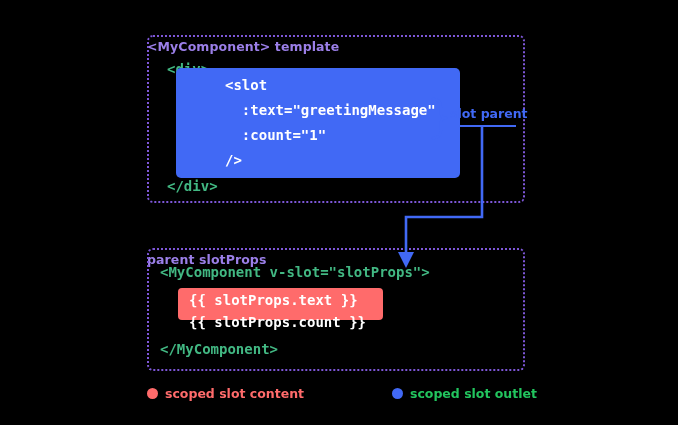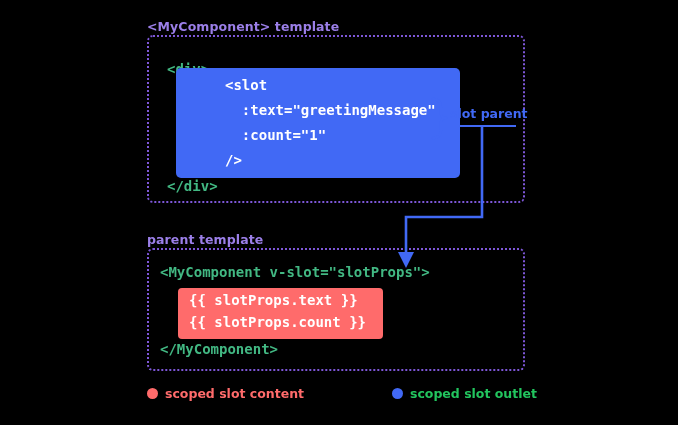--- a/index.html
+++ b/index.html
@@ -18,20 +18,21 @@
 
   
   .section-label {
     position: absolute;
     font-family: "DejaVu Sans", sans-serif;
     font-weight: bold;
     font-size: 12.5px;
     color: #9B7FE8;
     letter-spacing: 0.1px;
     white-space: nowrap;
+    margin-top: 20px;
   }
   #label-mycomponent { left: 147px; top: 19px; }
   #label-parent      { left: 147px; top: 232px; }
 
   
   .dotted-box {
     position: absolute;
     border: 2px dotted #7E57D8;
     border-radius: 6px;
     box-sizing: border-box;
@@ -70,21 +71,21 @@
     white-space: pre;
     line-height: 25px;
     padding-left: 14px;
   }
   #slot-outlet-box .line.first { padding-top: 5px; }
 
   
   #slot-content-box {
     position: absolute;
     left: 178px; top: 288px;
-    width: 205px; height: 51px;
+    width: 205px; height: 32px;
     background: #FF6B6B;
     border-radius: 4px;
   }
   #slot-content-box .line {
     font-family: "DejaVu Sans Mono", monospace;
     font-size: 14px;
     font-weight: bold;
     color: #FFFFFF;
     white-space: pre;
     line-height: 22px;
@@ -154,21 +155,21 @@
 
   <div id="slot-outlet-box">
     <div class="line first">&lt;slot</div>
     <div class="line">  :text="greetingMessage"</div>
     <div class="line">  :count="1"</div>
     <div class="line">/&gt;</div>
   </div>
 
   <div class="code code-green" id="code-div-close">&lt;/div&gt;</div>
 
-  <div class="section-label" id="label-parent">parent template</div>
+  <div class="section-label" id="label-parent">parent slotProps</div>
 
   <div class="dotted-box" id="box-parent"></div>
 
   <div class="code code-green" id="code-mc-open">&lt;MyComponent v-slot="slotProps"&gt;</div>
 
   <div id="slot-content-box">
     <div class="line first">{{ slotProps.text }}</div>
     <div class="line">{{ slotProps.count }}</div>
   </div>
 

